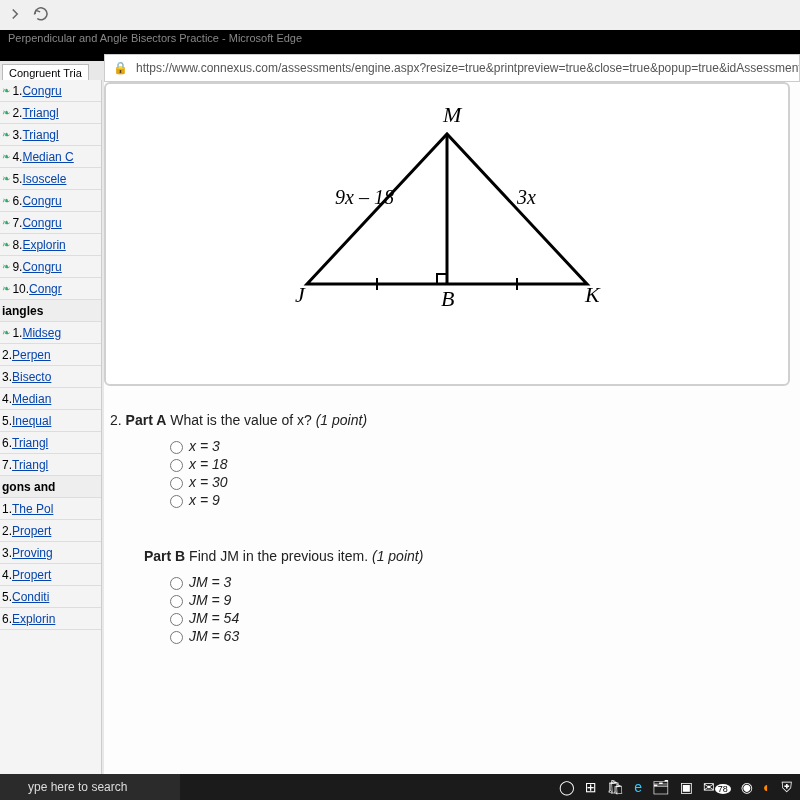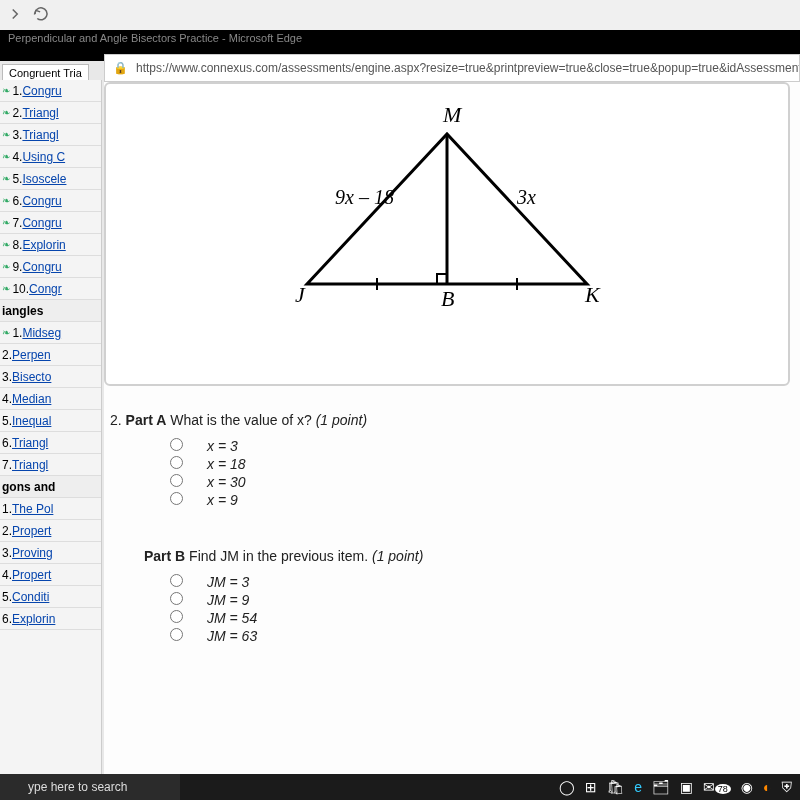--- a/index.html
+++ b/index.html
@@ -18,21 +18,21 @@
 .sidebar-item a { color: #0645ad; text-decoration: underline; }
 .content { position: absolute; left: 104px; top: 82px; right: 0; bottom: 26px; background: #fdfdfd; }
 .figure-panel { background: #fff; border: 2px solid #d0d0d0; border-radius: 6px; margin: 0 10px 0 0; padding: 10px 0 60px; }
 .figure { display: flex; justify-content: center; }
 .figure svg { width: 360px; height: 230px; }
 .question { padding: 18px 2px 0 6px; font-size: 14px; color: #222; }
 .q-head { margin: 8px 0 10px; }
 .q-head .num { font-weight: normal; }
 .q-head .part { font-weight: bold; }
 .options { margin-left: 60px; }
-.opt { display: flex; align-items: flex-start; gap: 24px; margin: 2px 0; font-size: 14px; font-style: italic; }
+.opt { display: flex; align-items: flex-end; gap: 6px; margin: 2px 0; font-size: 14px; font-style: italic; }
 .opt input { margin: 0; }
 .partb { margin-top: 40px; }
 .taskbar { position: absolute; left: 0; bottom: 0; width: 100%; height: 26px; background: #1b1b1b; color: #fff; display: flex; align-items: center; }
 .taskbar .search { background: #2b2b2b; color: #ddd; font-size: 12px; padding: 0 28px; flex: 0 0 180px; height: 100%; display: flex; align-items: center; }
 .taskbar .icons { display: flex; gap: 10px; margin-left: auto; margin-right: 8px; align-items: center; }
 .taskbar .tb-icon { font-size: 14px; color: #fff; }
 .badge { background: #fff; color: #000; border-radius: 50%; font-size: 9px; padding: 0 3px; }
 </style>
 </head>
 <body>
@@ -68,21 +68,21 @@
       <a>Triangl</a>
     </div>
     <div class="sidebar-item">
       <span class="leaf">❧</span>
       <span>3. </span>
       <a>Triangl</a>
     </div>
     <div class="sidebar-item">
       <span class="leaf">❧</span>
       <span>4. </span>
-      <a>Using C</a>
+      <a>Median C</a>
     </div>
     <div class="sidebar-item">
       <span class="leaf">❧</span>
       <span>5. </span>
       <a>Isoscele</a>
     </div>
     <div class="sidebar-item">
       <span class="leaf">❧</span>
       <span>6. </span>
       <a>Congru</a>

